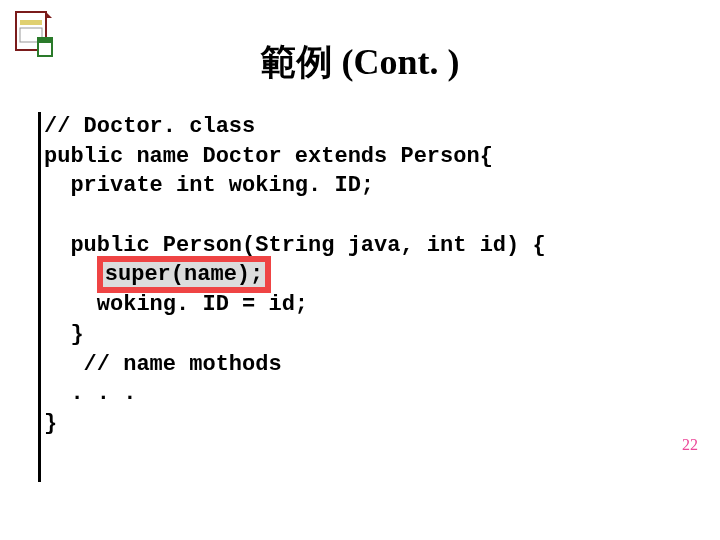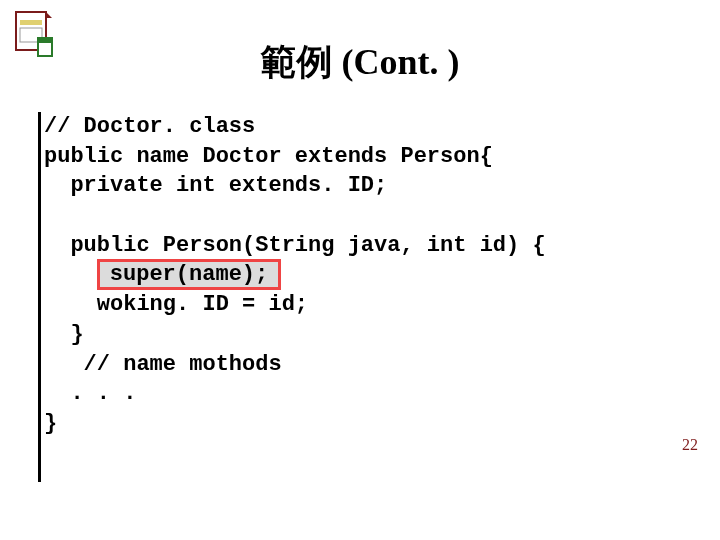--- a/index.html
+++ b/index.html
@@ -49,29 +49,29 @@
   .bar {
     position: absolute;
     left: 38px;
     top: 112px;
     width: 3px;
     height: 370px;
     background: #000;
   }
   .hl {
     background: #dcdcdc;
-    border: 3px solid #ef4444;
-    padding: 0 10px;
+    border: 6px solid #ef4444;
+    padding: 0 2px;
   }
   .pagenum {
     position: absolute;
     right: 22px;
     bottom: 26px;
     font-size: 16px;
-    color: #7f1d1d;
+    color: #ec4899;
   }
 </style>
 </head>
 <body>
 
 <div class="slide">
 
   <div class="logo">
     <svg viewBox="0 0 40 48" width="40" height="48">
       <rect x="2" y="2" width="30" height="38" fill="#fff" stroke="#7a1b1b" stroke-width="2"></rect>
@@ -82,21 +82,21 @@
       <rect x="24" y="28" width="14" height="5" fill="#2a7a2a"></rect>
     </svg>
   </div>
 
   <div class="title">範例 (Cont. )</div>
 
   <div class="bar"></div>
 
   <div class="code"><span>// Doctor. class</span>
 <span>public name Doctor extends Person{</span>
-<span>  private int extends. ID;</span>
+<span>  private int woking. ID;</span>
 <span></span>
 <span>  public Person(String java, int id) {</span>
 <span>    </span><span class="hl">super(name);</span>
 <span>    woking. ID = id;</span>
 <span>  }</span>
 <span>   // name mothods</span>
 <span>  . . .</span>
 <span>}</span></div>
 
   <div class="pagenum">22</div>

